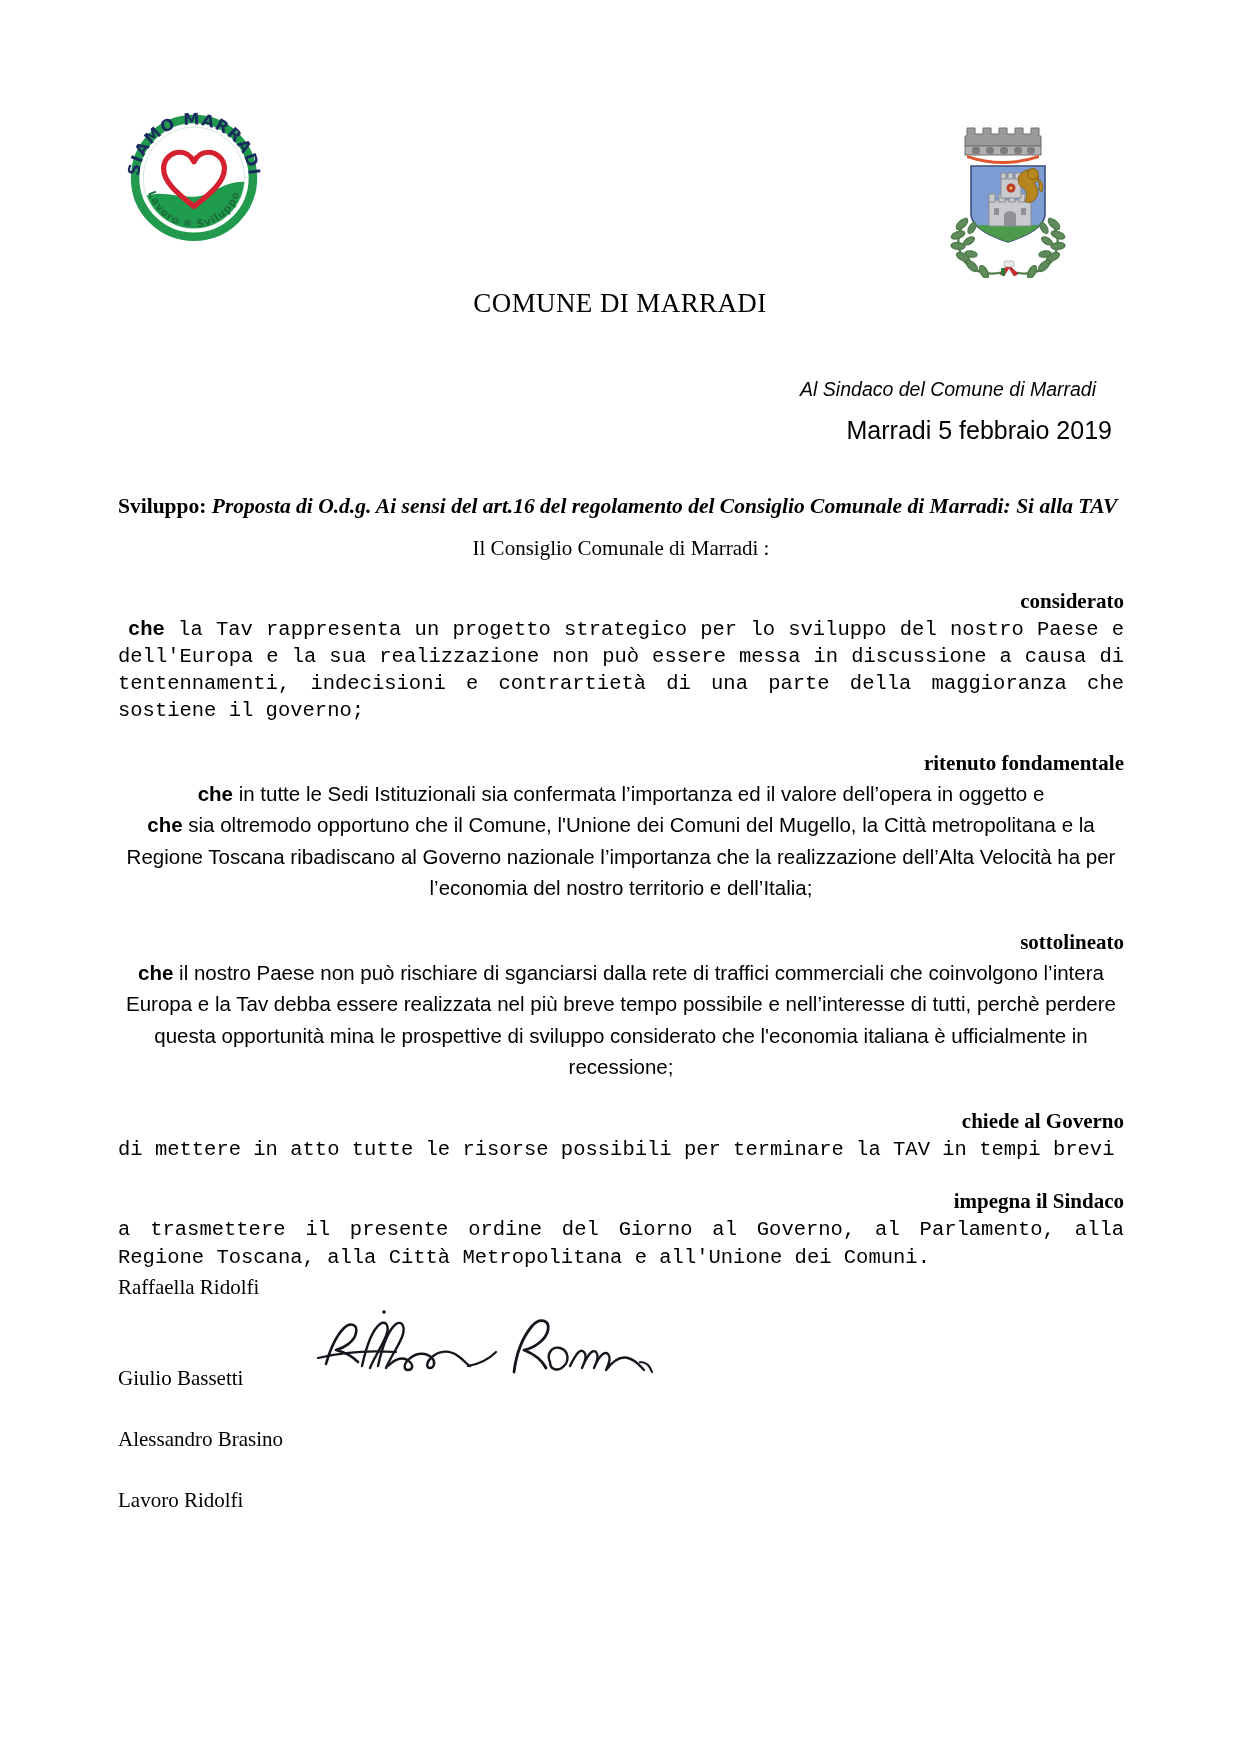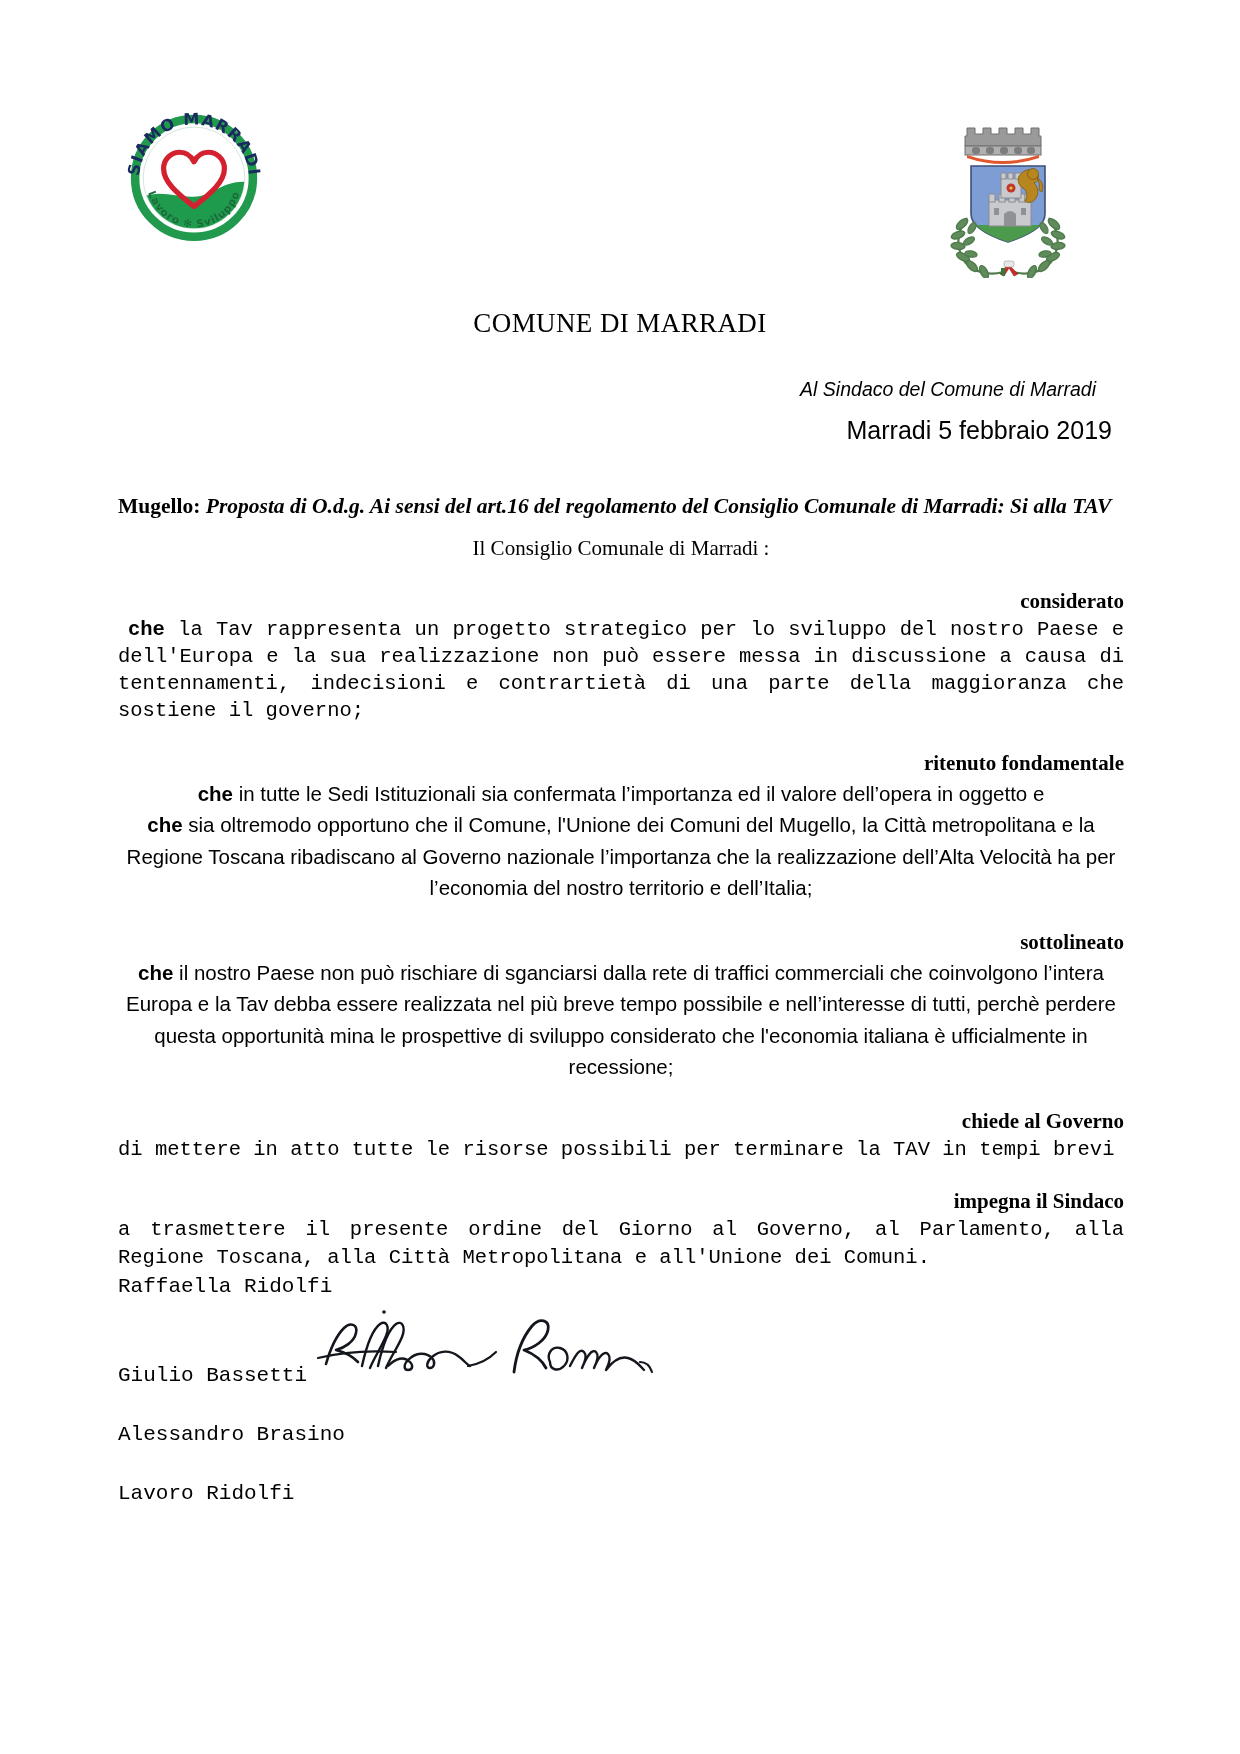--- a/index.html
+++ b/index.html
@@ -36,21 +36,21 @@
     left: 945px;
     top: 118px;
     width: 130px;
     height: 160px;
   }
 
   
   .doc-title {
     position: absolute;
     left: 0;
-    top: 308px;
+    top: 288px;
     width: 1240px;
     text-align: center;
     font-family: "Liberation Serif", serif;
     font-size: 27px;
     letter-spacing: 0.4px;
   }
 
   
   .addressee {
     position: absolute;
@@ -124,21 +124,21 @@
   b.w { font-weight: bold; }
 
   
   .sign-area {
     position: absolute;
     left: 118px;
     top: 1275px;
     width: 1006px;
   }
   .sign-name {
-    font-family: Liberation Mono, monospace;
+    font-family: Liberation Serif, serif;
     font-size: 21px;
     margin: 0;
   }
   .sign-gap-1 { margin-top: 0; }
   .sign-gap-2 { margin-top: 66px; }
   .sign-gap-3 { margin-top: 36px; }
   .sign-gap-4 { margin-top: 36px; }
 
   .signature-img {
     position: absolute;
@@ -283,21 +283,21 @@
   </div>
 
   <div class="doc-title">COMUNE DI MARRADI</div>
 
   <div class="addressee">Al Sindaco del Comune di Marradi</div>
   <div class="date-line">Marradi 5 febbraio 2019</div>
 
   <div class="body-block">
 
     <p class="oggetto">
-      <span class="lbl">Mugello:</span>
+      <span class="lbl">Sviluppo:</span>
       <span class="val">Proposta di O.d.g. Ai sensi del art.16 del regolamento del Consiglio Comunale di Marradi: Si alla TAV</span>
     </p>
 
     <p class="center-line">Il Consiglio Comunale di Marradi :</p>
 
     <div>
       <div class="heading">considerato</div>
       <p class="para-serif indent"><b class="w">che</b><span> la Tav rappresenta un progetto strategico per lo sviluppo del nostro Paese e dell'Europa e la sua realizzazione non può essere messa in discussione a causa di tentennamenti, indecisioni e contrartietà di una parte della maggioranza che sostiene il governo;</span></p>
     </div>
 

